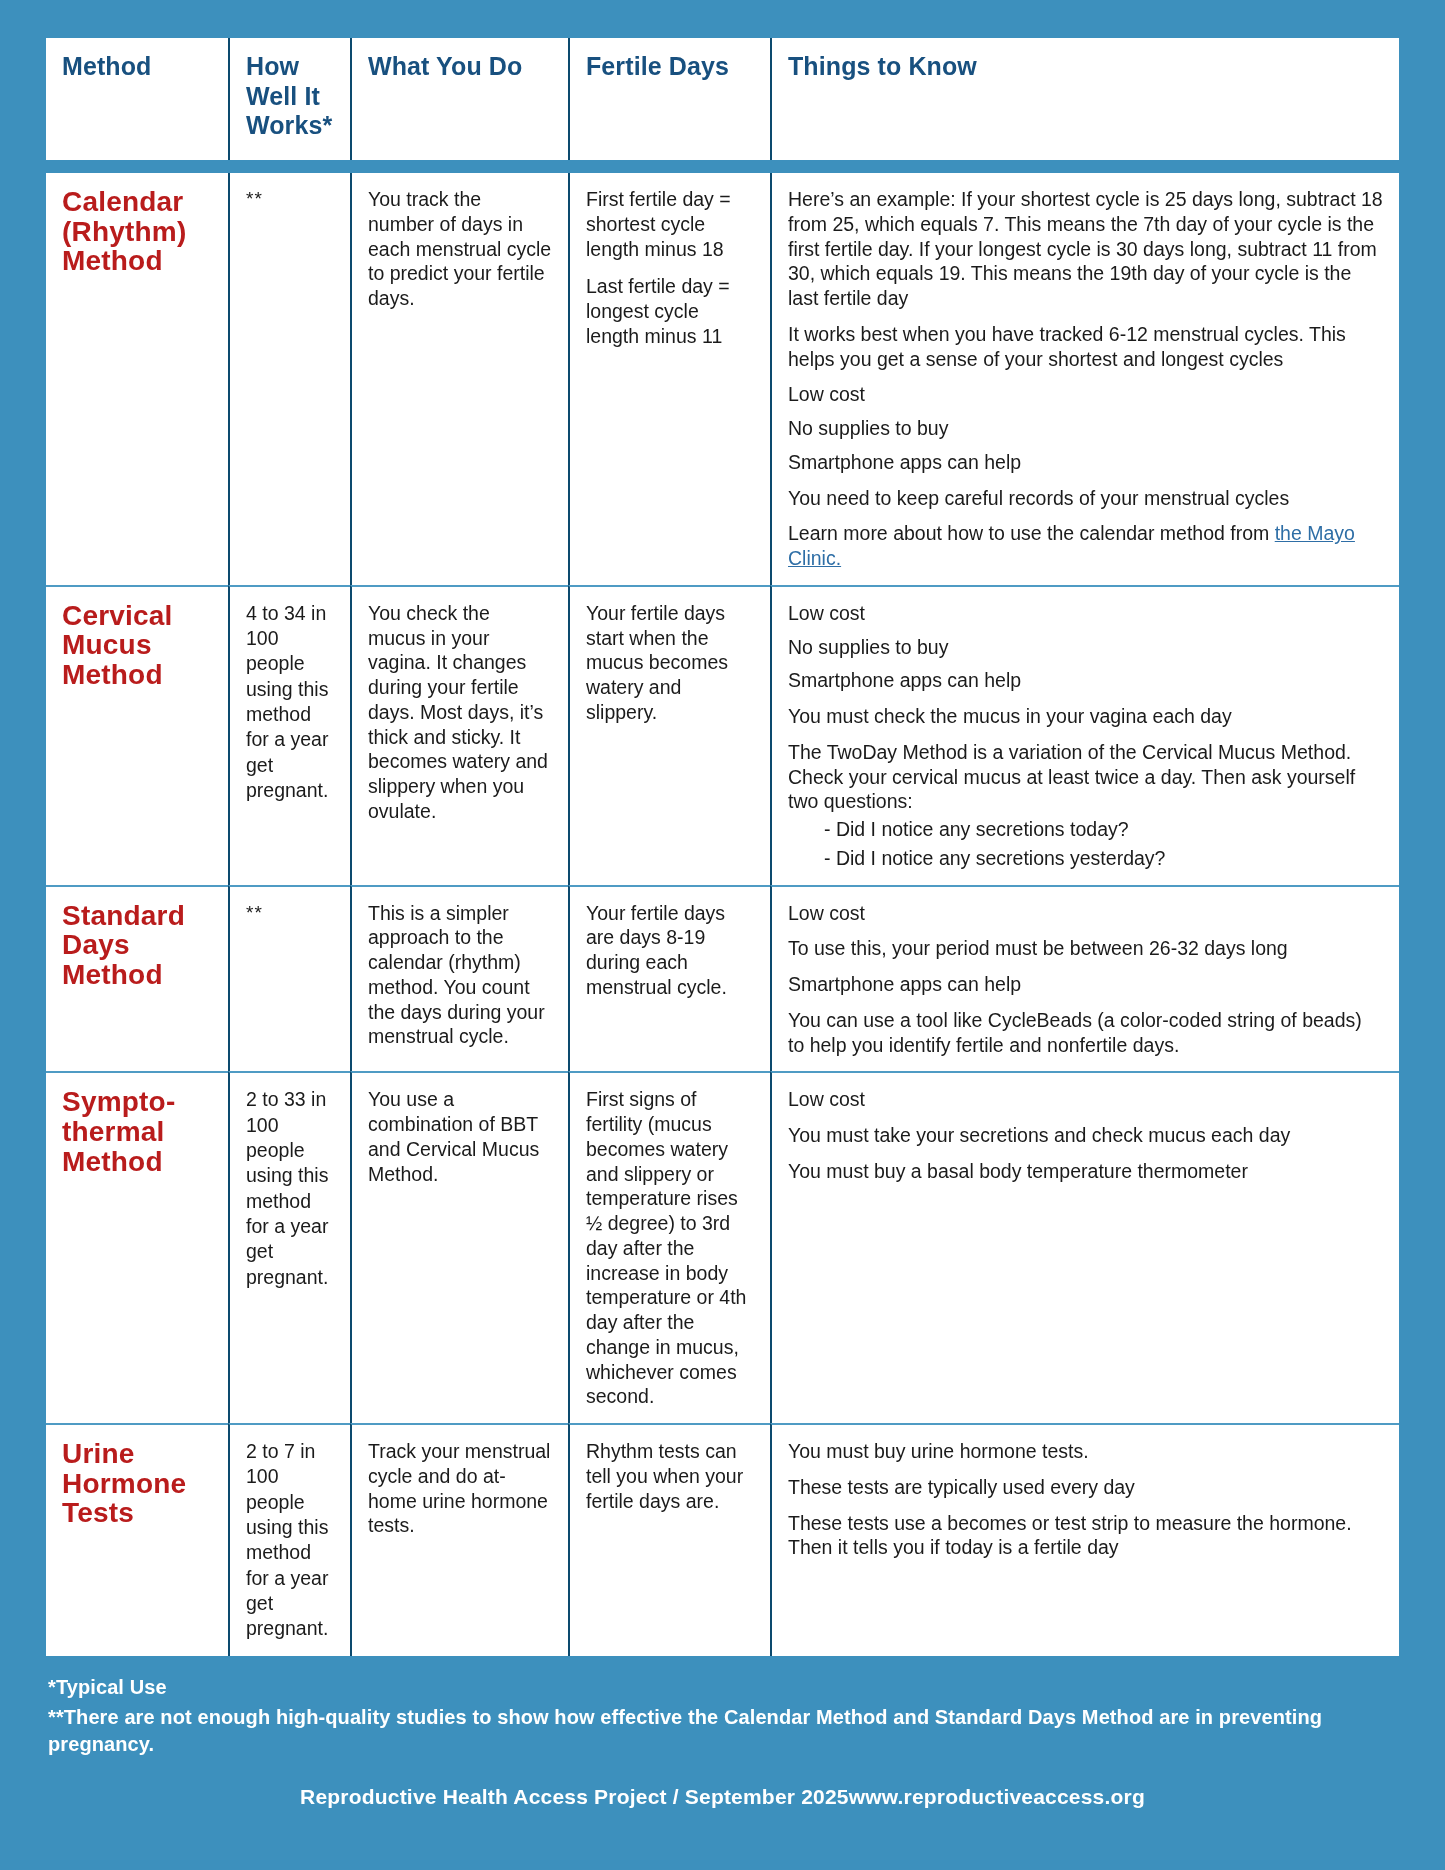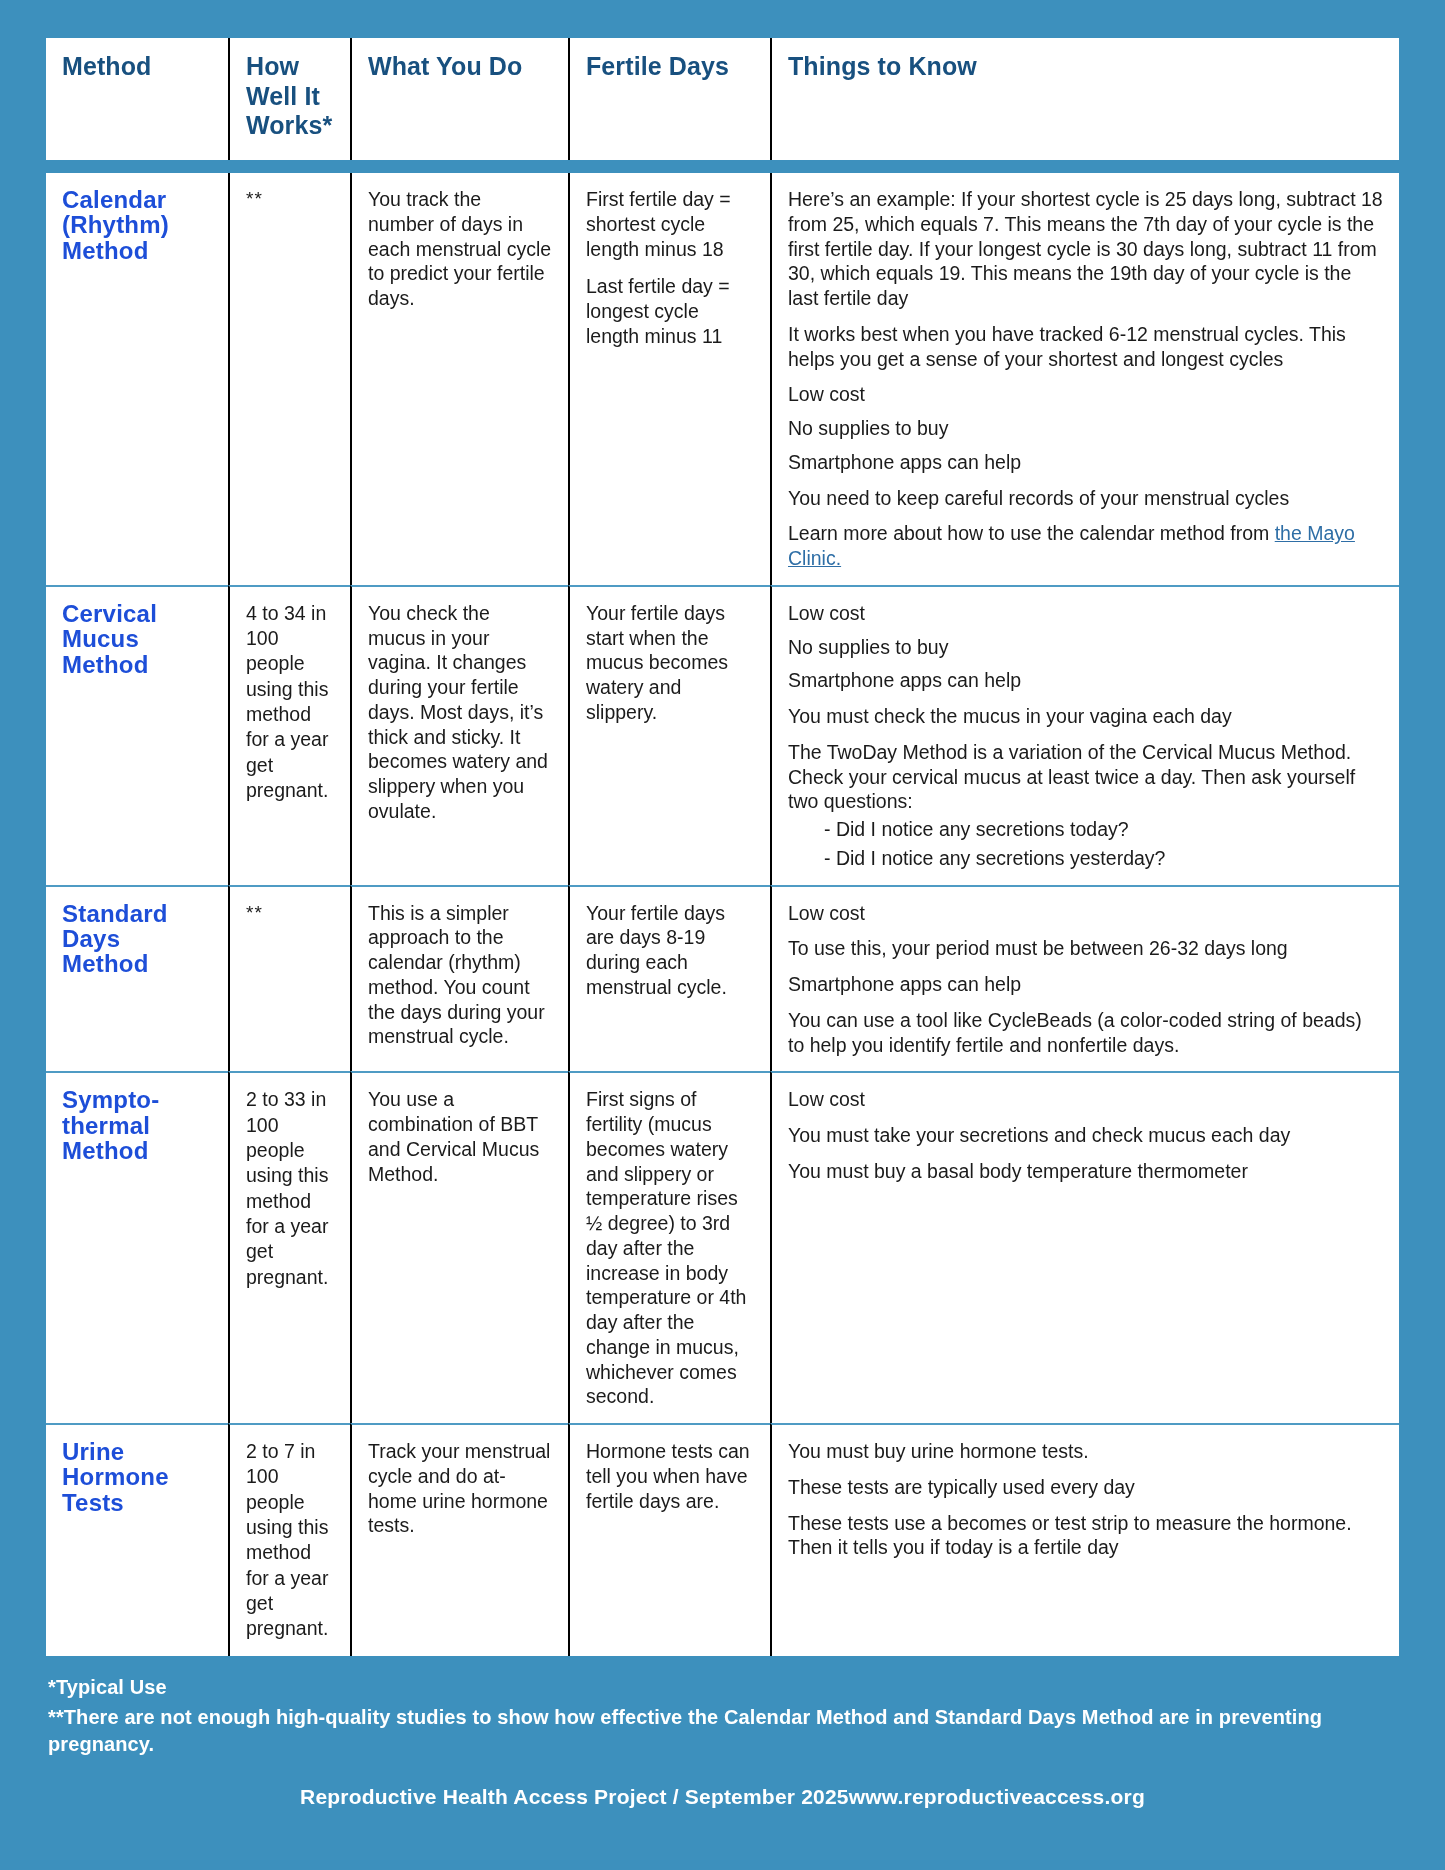--- a/index.html
+++ b/index.html
@@ -22,21 +22,21 @@
   }
   table.fam-table {
     width: 1353px;
     border-collapse: separate;
     border-spacing: 0;
     table-layout: fixed;
   }
   table.fam-table td, table.fam-table th {
     background: #ffffff;
     vertical-align: top;
-    border-left: 2px solid #000000;
+    border-left: 2px solid #0c4a6e;
     padding: 14px 16px 14px 16px;
     box-sizing: border-box;
   }
   table.fam-table th:first-child,
   table.fam-table td:first-child {
     border-left: none;
   }
   
   thead th {
     color: #18507f;
@@ -64,23 +64,23 @@
     font-size: 19.5px;
     line-height: 1.27;
     color: #1b1b1b;
     padding-top: 16px;
     padding-bottom: 18px;
   }
   tbody tr.datarow + tr.datarow td {
     border-top: 2px solid #4f9bc4;
   }
   .method-name {
-    color: #1d4ed8;
+    color: #b91c1c;
     font-weight: bold;
-    font-size: 24px;
+    font-size: 28px;
     line-height: 1.06;
     letter-spacing: 0.2px;
   }
   .eff {
     font-size: 19.5px;
     line-height: 1.3;
     color: #1b1b1b;
   }
   .stars {
     font-size: 19px;
@@ -293,21 +293,21 @@
             <span>Tests</span>
           </div>
         </td>
         <td>
           <div class="eff">2 to 7 in 100 people using this method for a year get pregnant.</div>
         </td>
         <td>
           <p class="para">Track your menstrual cycle and do at-home urine hormone tests.</p>
         </td>
         <td>
-          <p class="para">Hormone tests can tell you when have fertile days are.</p>
+          <p class="para">Rhythm tests can tell you when your fertile days are.</p>
         </td>
         <td class="tk">
           <p class="para">You must buy urine hormone tests.</p>
           <p class="para">These tests are typically used every day</p>
           <p class="para">These tests use a becomes or test strip to measure the hormone. Then it tells you if today is a fertile day</p>
         </td>
       </tr>
 
     </tbody>
   </table>

